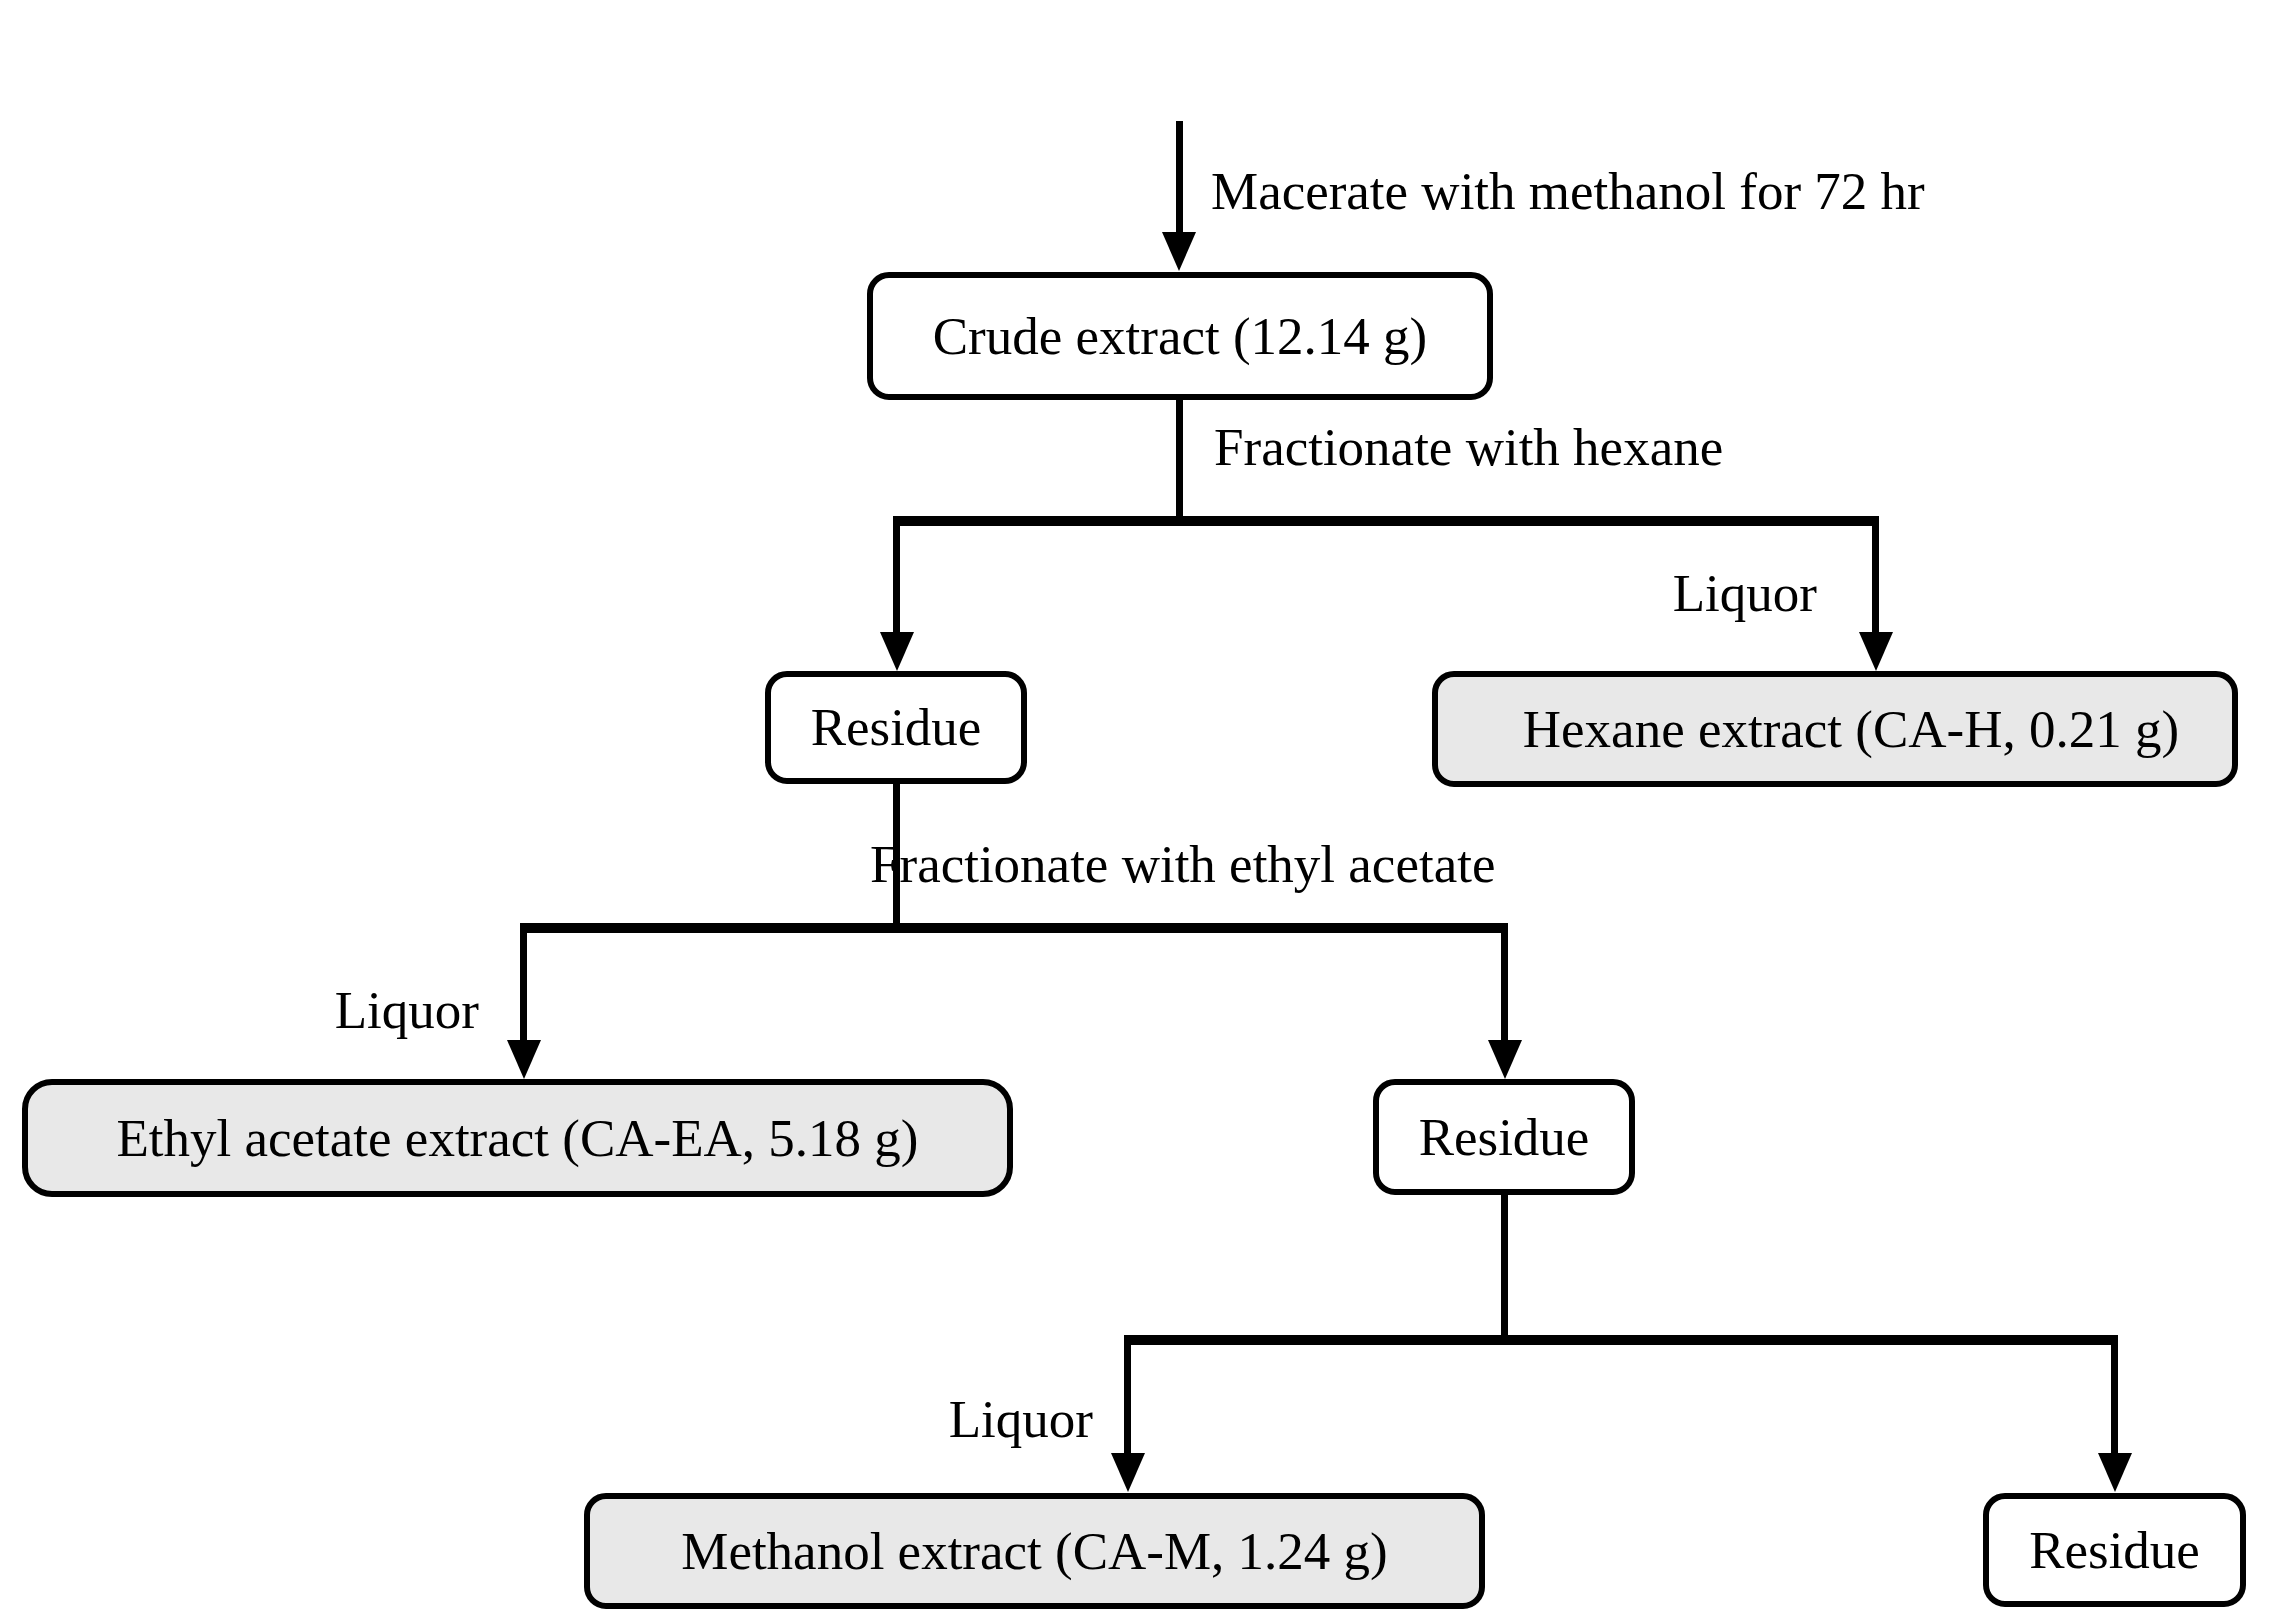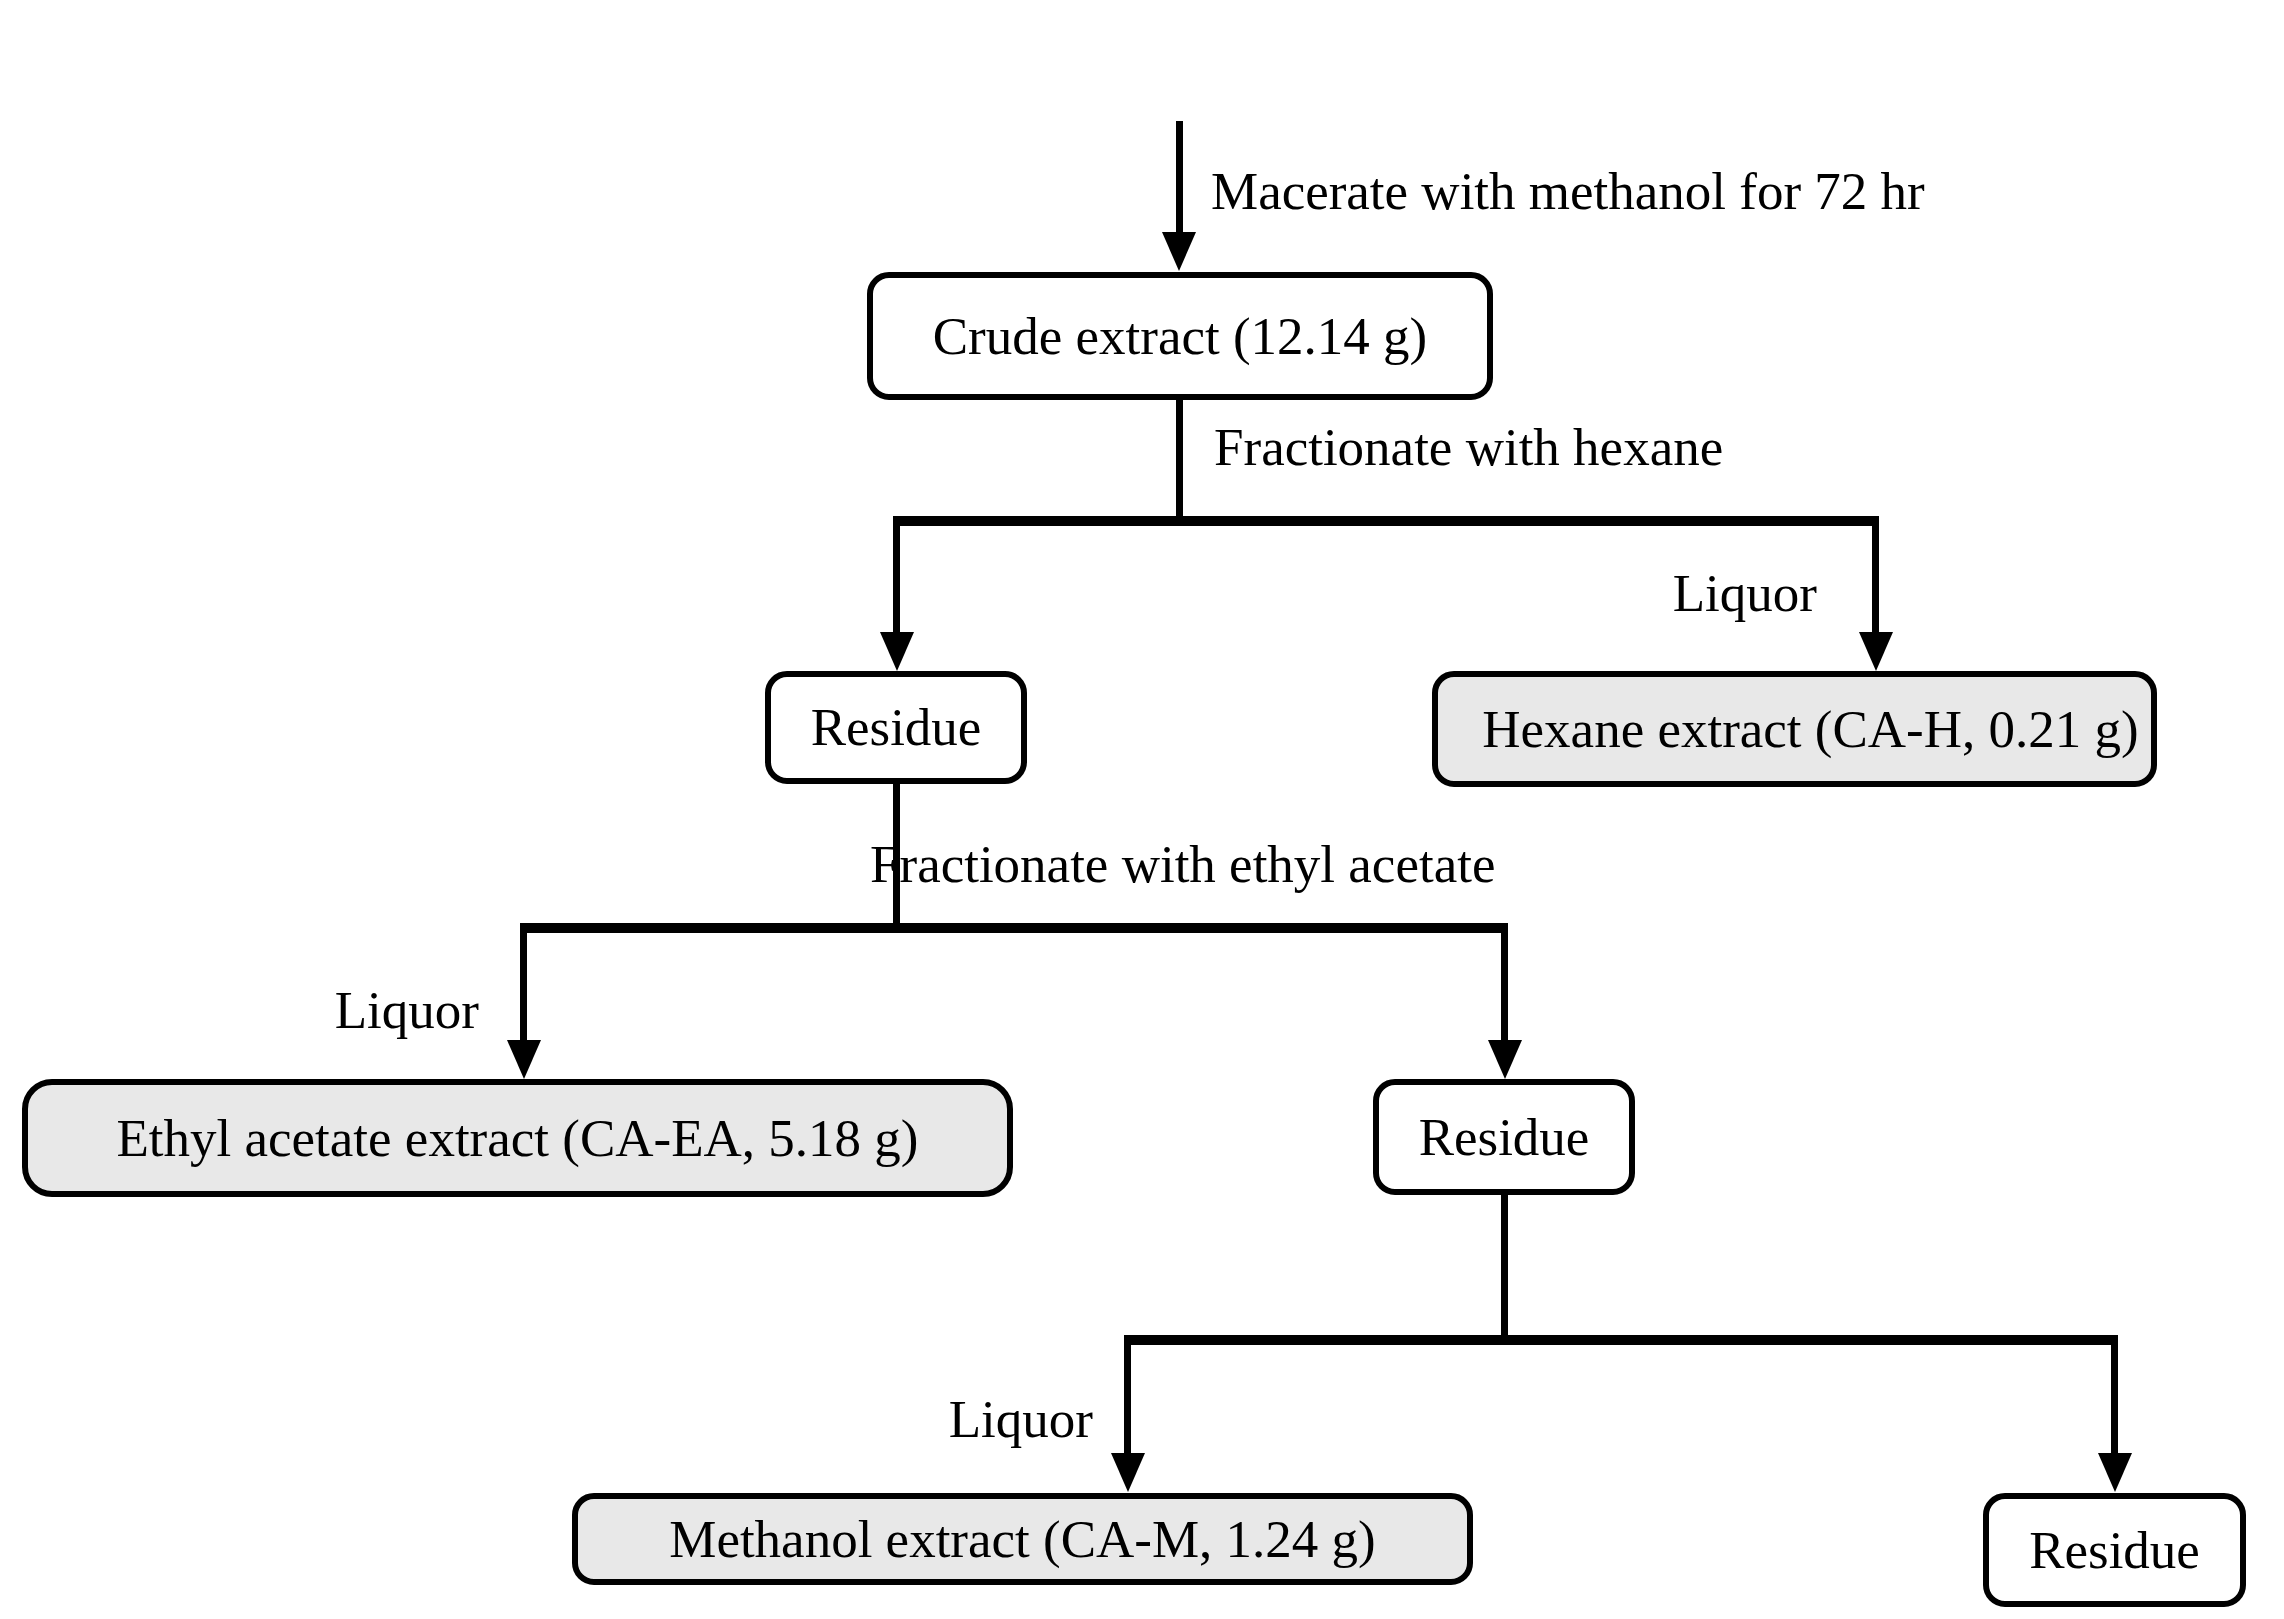--- a/index.html
+++ b/index.html
@@ -82,24 +82,24 @@
   <div class="edge-label" style="right:467px; top:560px;">Liquor</div>
   <div class="edge-label" style="left:870px; top:831px;">Fractionate with ethyl acetate</div>
   <div class="edge-label" style="right:1805px; top:977px;">Liquor</div>
   <div class="edge-label" style="right:1191px; top:1386px;">Liquor</div>
 
 
   <div class="node" style="left:867px; top:272px; width:626px; height:128px;">Crude extract (12.14 g)</div>
 
   <div class="node" style="left:765px; top:671px; width:262px; height:113px;">Residue</div>
 
-  <div class="node shaded" style="left:1432px; top:671px; width:725px; height:116px;padding-left:32px;">Hexane extract (CA-H, 0.21 g)</div>
+  <div class="node shaded" style="left:1432px; top:671px; width:806px; height:116px;padding-left:32px;">Hexane extract (CA-H, 0.21 g)</div>
 
   <div class="node shaded" style="left:22px; top:1079px; width:991px; height:118px;border-radius:30px;">Ethyl acetate extract (CA-EA, 5.18 g)</div>
 
   <div class="node" style="left:1373px; top:1079px; width:262px; height:116px;">Residue</div>
 
-  <div class="node shaded" style="left:572px; top:1493px; width:901px; height:92px;">Methanol extract (CA-M, 1.24 g)</div>
+  <div class="node shaded" style="left:584px; top:1493px; width:901px; height:116px;">Methanol extract (CA-M, 1.24 g)</div>
 
   <div class="node" style="left:1983px; top:1493px; width:263px; height:114px;">Residue</div>
 
 </div>
 
 
 </body></html>

